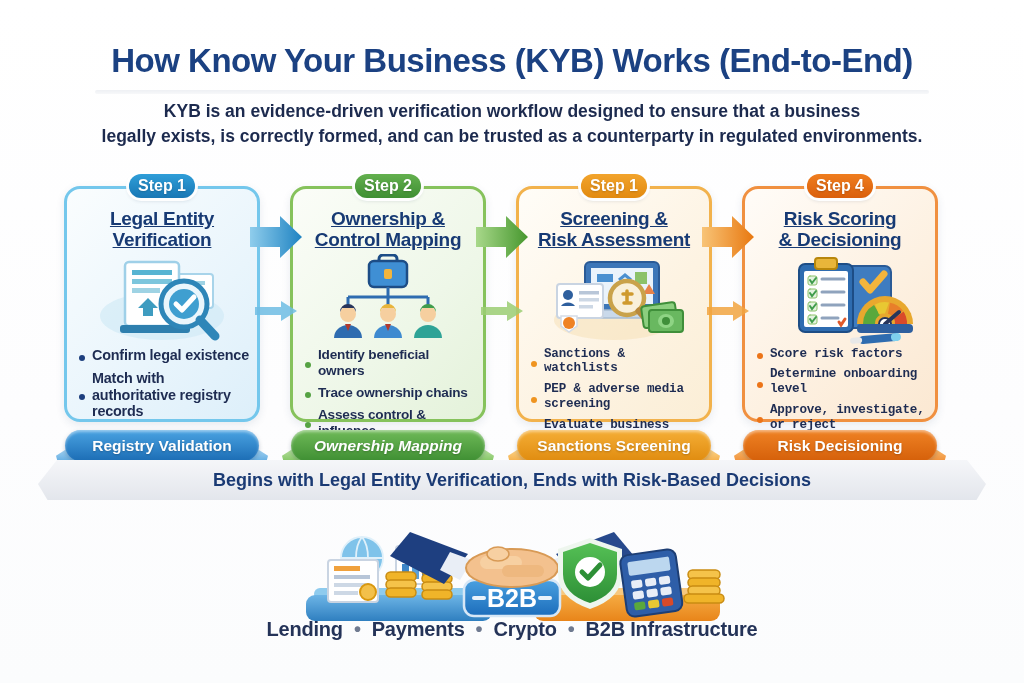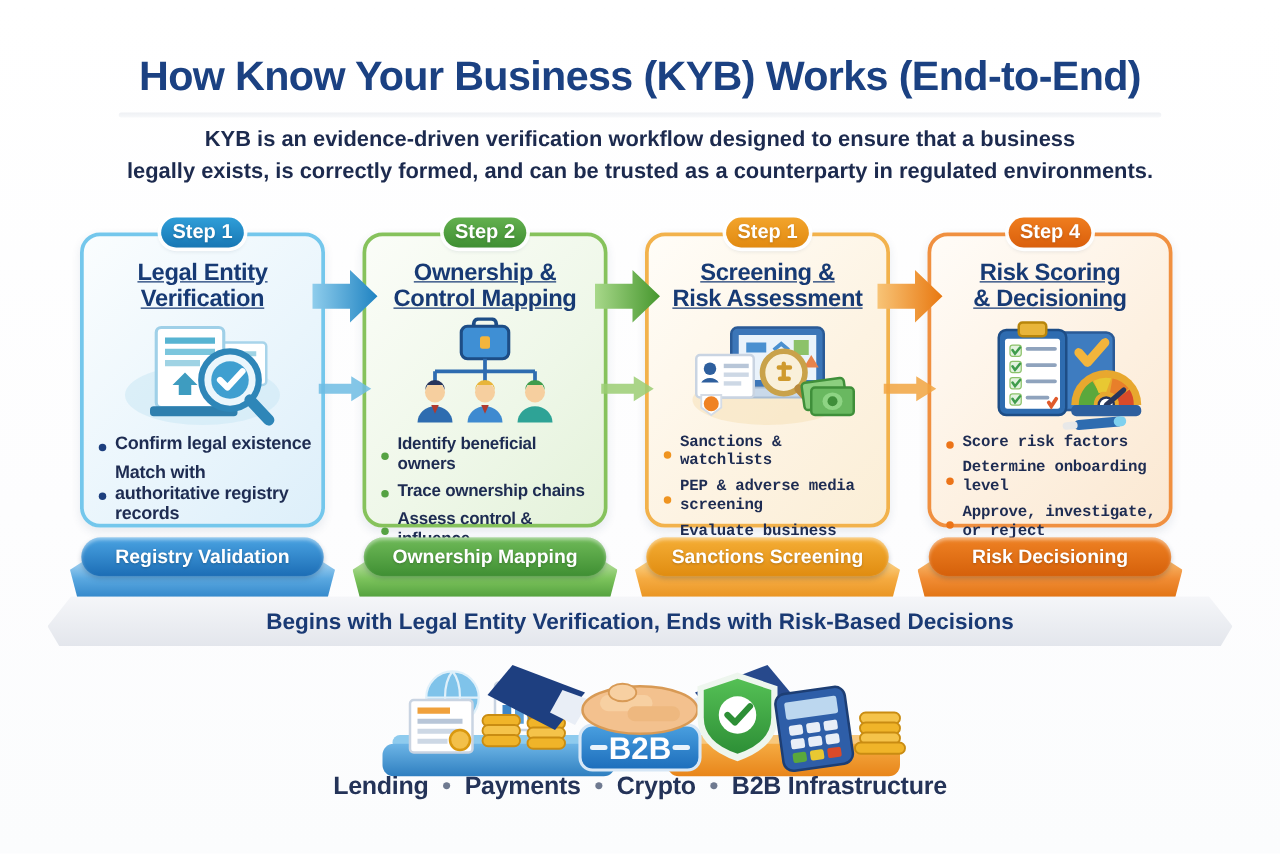--- a/index.html
+++ b/index.html
@@ -59,21 +59,21 @@
   .dot { flex:0 0 auto; width:6px; height:6px; border-radius:50%; margin-top:5px; }
   .s1 .dot { background:#1d3f7e; } .s2 .dot { background:#55a243; }
   .s3 .dot { background:#ef9420; } .s4 .dot { background:#ec7418; }
   
   .arrow-big { position:absolute; top:28px; width:54px; height:46px; }
   .arrow-sm  { position:absolute; top:114px; width:44px; height:22px; opacity:.85; }
   .a1 { left:185px; } .a2 { left:411px; } .a3 { left:637px; }
   .b1 { left:190px; } .b2 { left:416px; } .b3 { left:642px; }
   
   .banner { position:absolute; top:430px; width:212px; height:50px; }
-  .bn1 { left:56px; } .bn2 { left:282px; } .bn3 { left:508px; } .bn4 { left:734px; }
+  .bn1 { left:56px; } .bn2 { left:282px;font-style:italic; } .bn3 { left:508px; } .bn4 { left:734px; }
   .platform {
     position:absolute; top:19px; left:0; width:212px; height:31px;
     clip-path:polygon(5% 0,95% 0,100% 22%,97% 100%,3% 100%,0 22%);
   }
   .bn1 .platform { background:linear-gradient(180deg,#a6d4f2,#5aa8e0 45%,#2f84c8); }
   .bn2 .platform { background:linear-gradient(180deg,#b8dfa0,#7cc35c 45%,#4e9c3a); }
   .bn3 .platform { background:linear-gradient(180deg,#fbd48a,#f5ab42 45%,#e8921e); }
   .bn4 .platform { background:linear-gradient(180deg,#f8b86a,#f08c34 45%,#e0700f); }
   .banner-pill {
     position:absolute; top:0; left:9px; width:194px; height:31px; border-radius:16px;
@@ -81,21 +81,21 @@
     font-size:15.5px; font-weight:800; color:#fff; white-space:nowrap;
     text-shadow:0 1px 2px rgba(0,0,0,.22);
     box-shadow:inset 0 2px 3px rgba(255,255,255,.45), 0 2px 4px rgba(30,50,80,.25);
   }
   .bn1 .banner-pill { background:linear-gradient(180deg,#4aa3e2,#1c6db5); }
   .bn2 .banner-pill { background:linear-gradient(180deg,#6fba58,#3f8f33); }
   .bn3 .banner-pill { background:linear-gradient(180deg,#f5ae36,#e08c10); }
   .bn4 .banner-pill { background:linear-gradient(180deg,#ef8224,#d5600a); }
   
   .strip {
-    position:absolute; top:477px; left:38px; width:948px; height:40px;
+    position:absolute; top:460px; left:38px; width:948px; height:40px;
     background:linear-gradient(180deg,#f5f6f9,#e3e6ec);
     clip-path:polygon(2% 0,98% 0,100% 60%,99% 100%,1% 100%,0 60%);
     display:flex; align-items:center; justify-content:center;
     font-size:18px; font-weight:600; color:#1a3a74;
   }
   .strip b { font-weight:800; }
   
   .illus { position:absolute; top:508px; left:292px; width:440px; height:116px; }
   
   .industries {

